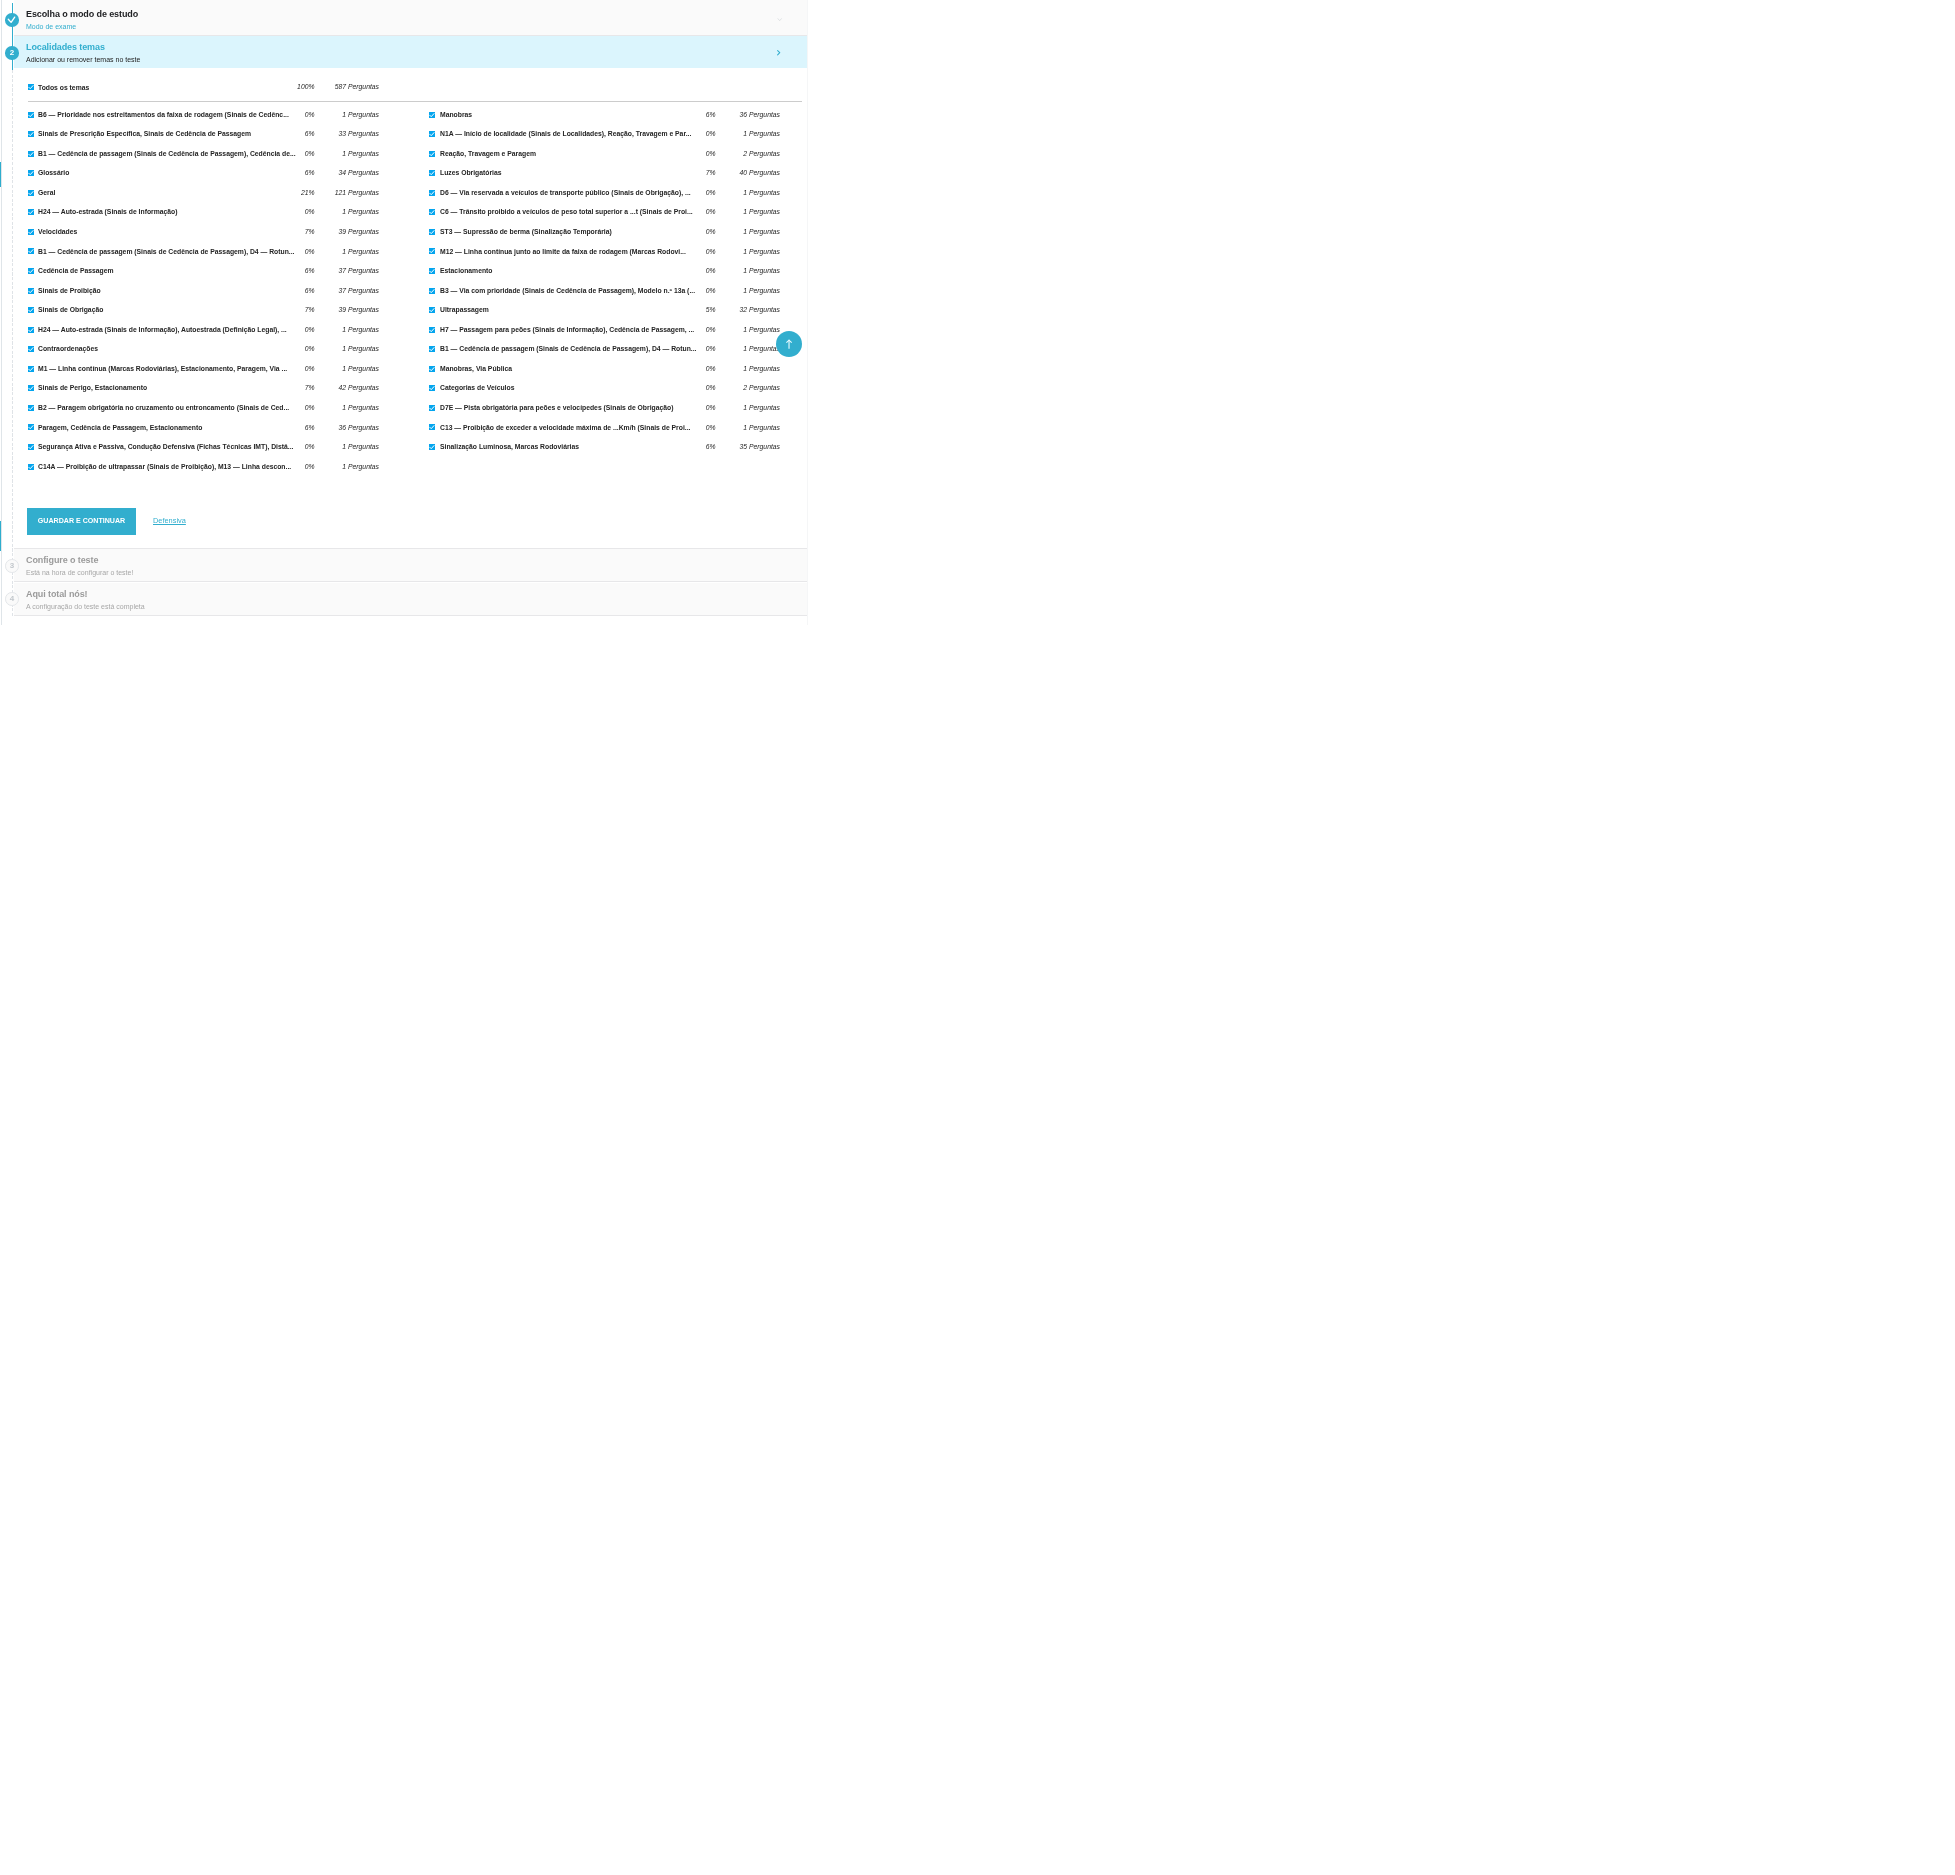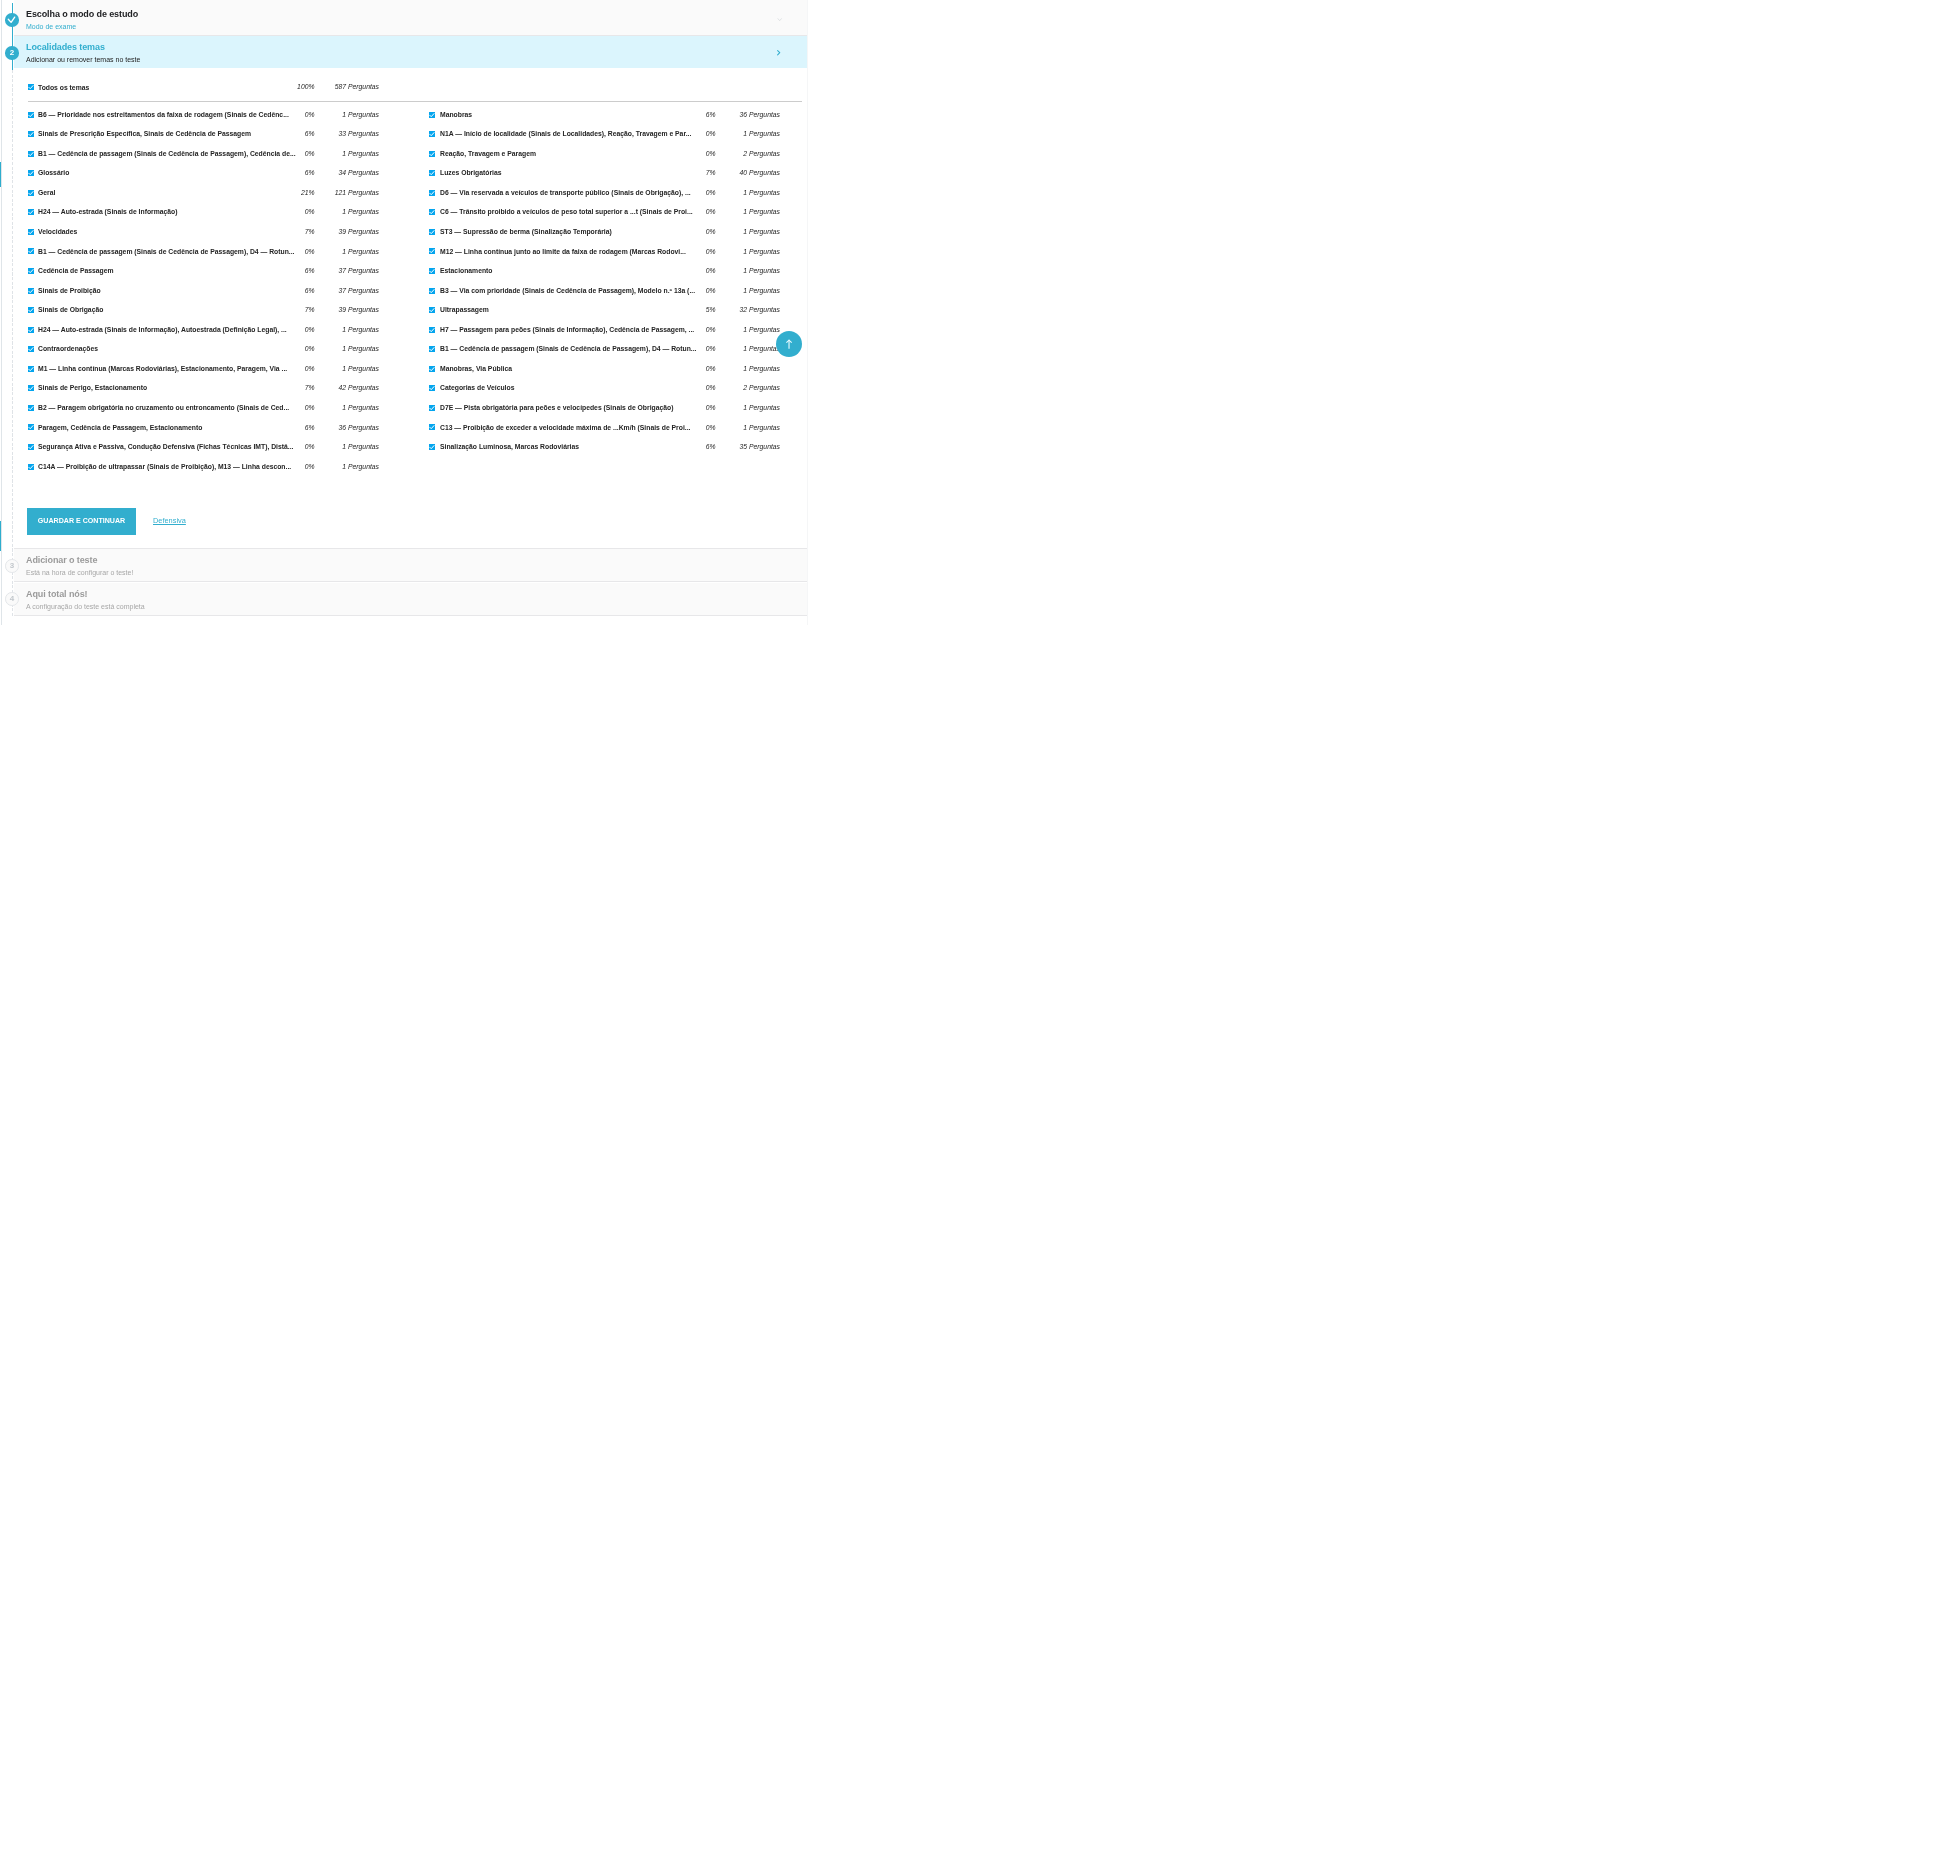--- a/index.html
+++ b/index.html
@@ -483,21 +483,21 @@
     </div>
 
   <button class="btn" style="left:27px;top:508px;width:109px;height:27px;padding-bottom:0.9px;">GUARDAR E CONTINUAR</button>
   <a class="link" style="left:153px;top:517px;">Defensiva</a>
 
   <div class="step-head" style="top:548px;height:34px;background:#fafafa;border-top:0.4px solid #e7e7e9;border-bottom:0.4px solid #e7e7e9;">
   </div>
   <div class="marker hollow" style="top:559px;">
     <span class="num">3</span>
   </div>
-  <div class="sh-title" style="top:556px;color:#9b9b9b;">Adicionar o teste</div>
+  <div class="sh-title" style="top:556px;color:#9b9b9b;">Configure o teste</div>
   <div class="sh-sub" style="top:569px;color:#a7a7a7;">Está na hora de configurar o teste!</div>
 
   <div class="step-head" style="top:583px;height:33px;background:#fafafa;border-bottom:0.4px solid #e7e7e9;">
   </div>
   <div class="marker hollow" style="top:592px;">
     <span class="num">4</span>
   </div>
   <div class="sh-title" style="top:590px;color:#9b9b9b;">Aqui total nós!</div>
   <div class="sh-sub" style="top:603px;color:#a7a7a7;">A configuração do teste está completa</div>
 

